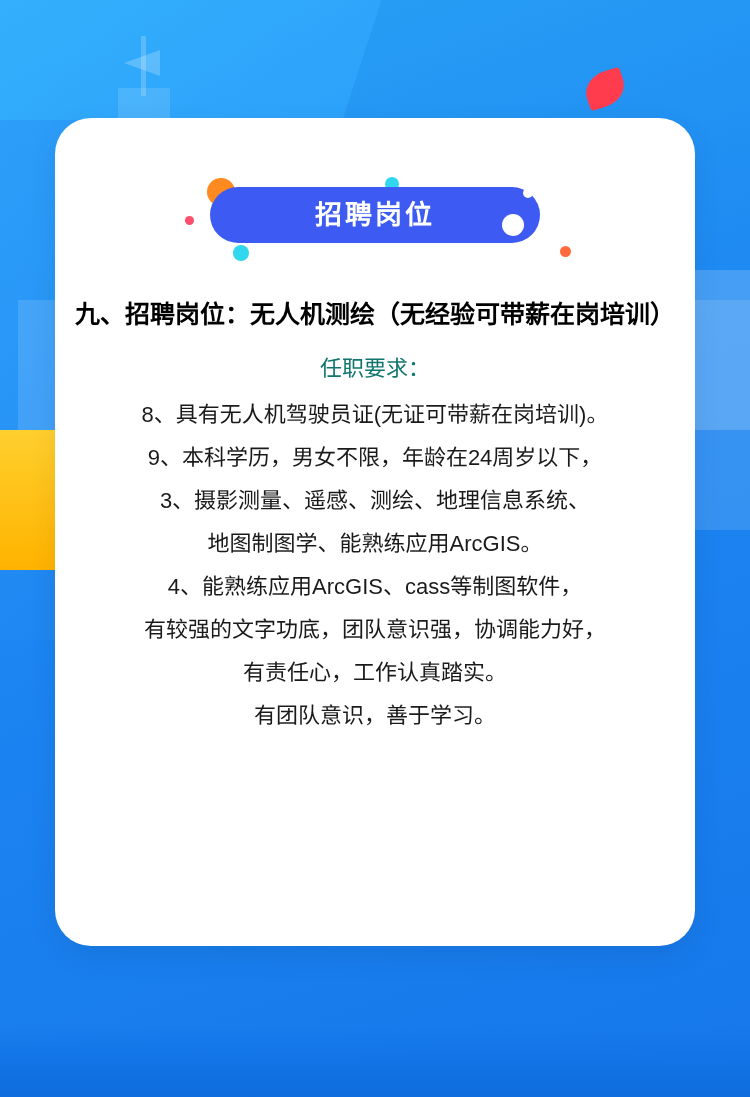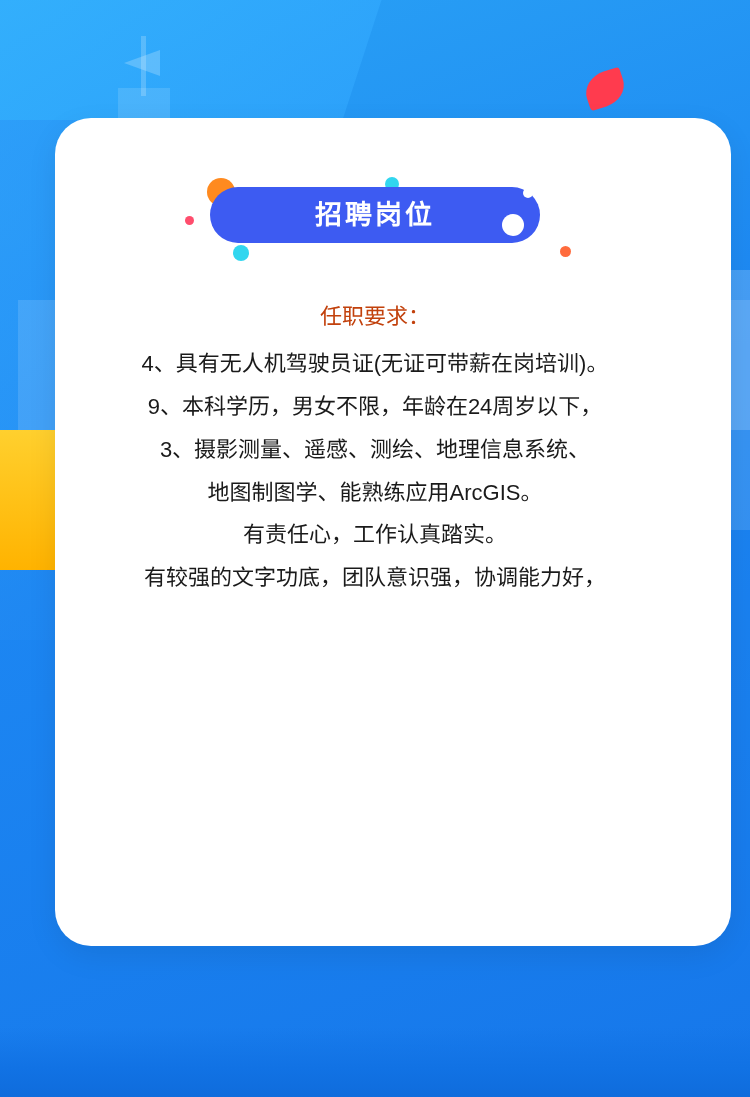--- a/index.html
+++ b/index.html
@@ -116,21 +116,20 @@
   
   .card {
     position: absolute;
     left: 55px;
     top: 118px;
     width: 640px;
     height: 828px;
     background: #ffffff;
     border-radius: 36px;
     box-shadow: 0 10px 30px rgba(0,0,0,0.08);
-    padding-left: 36px;
   }
 
   
   .banner-wrap {
     position: absolute;
     left: 0;
     top: 52px;
     width: 640px;
     height: 110px;
   }
@@ -196,21 +195,21 @@
     letter-spacing: 0px;
   }
   .sub-line {
     font-size: 22px;
     line-height: 1.95;
     color: #1a1a1a;
   }
   .req-label {
     font-size: 22px;
     line-height: 1.95;
-    color: #c2410c;
+    color: #0f766e;
   }
   .req-list {
     margin: 4px 0 0 0;
     padding: 0;
     list-style: none;
   }
   .req-item {
     font-size: 22px;
     line-height: 1.95;
     color: #1a1a1a;
@@ -244,25 +243,28 @@
       <div class="dot dot-pink"></div>
       <div class="dot dot-pink2"></div>
       <div class="banner">
         <div class="banner-notch"></div>
       </div>
       <div class="dot dot-white"></div>
       <div class="banner-title">招聘岗位</div>
     </div>
 
     <div class="content">
+      <div class="job-heading">九、招聘岗位：无人机测绘（无经验可带薪在岗培训）</div>
       <div class="req-label">任职要求：</div>
       <ul class="req-list">
-        <li class="req-item">4、具有无人机驾驶员证(无证可带薪在岗培训)。</li>
+        <li class="req-item">8、具有无人机驾驶员证(无证可带薪在岗培训)。</li>
         <li class="req-item">9、本科学历，男女不限，年龄在24周岁以下，</li>
         <li class="req-item">3、摄影测量、遥感、测绘、地理信息系统、</li>
         <li class="req-item">地图制图学、能熟练应用ArcGIS。</li>
+        <li class="req-item">4、能熟练应用ArcGIS、cass等制图软件，</li>
+        <li class="req-item">有较强的文字功底，团队意识强，协调能力好，</li>
         <li class="req-item">有责任心，工作认真踏实。</li>
-        <li class="req-item">有较强的文字功底，团队意识强，协调能力好，</li>
+        <li class="req-item">有团队意识，善于学习。</li>
       </ul>
     </div>
 
   </div>
 </div>
 
 </body></html>

